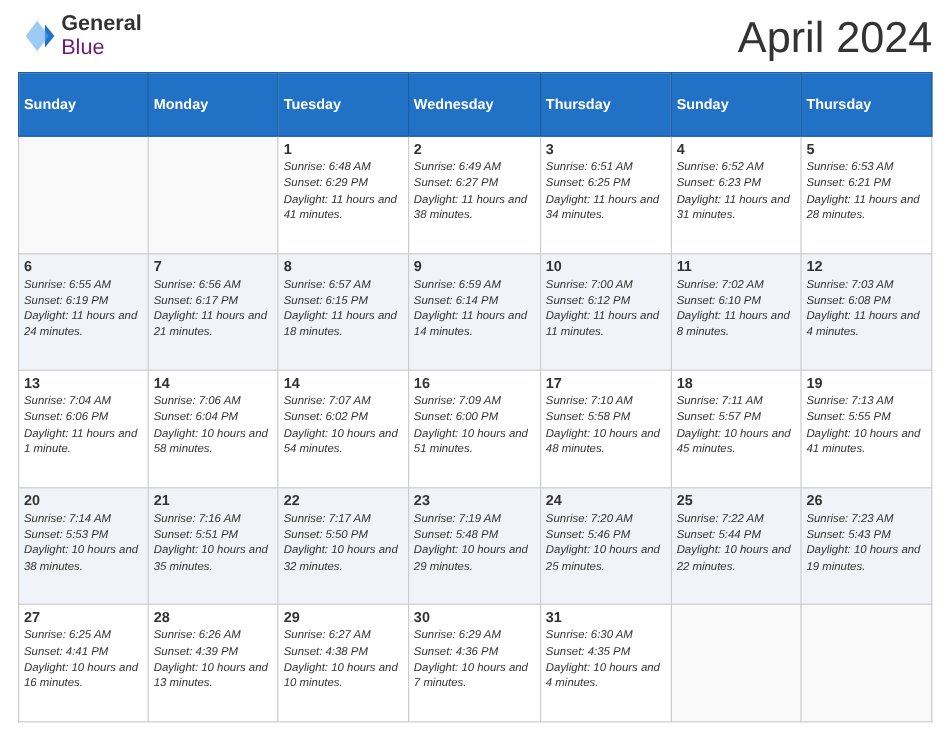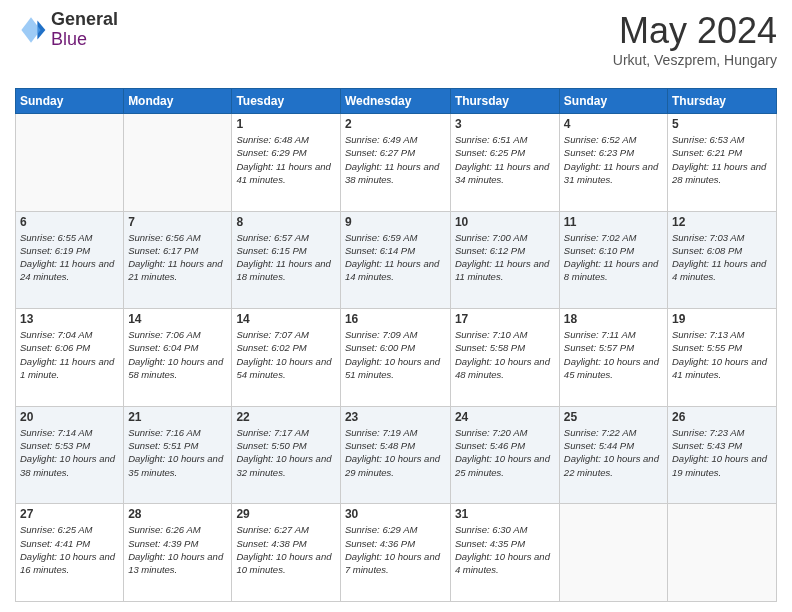--- a/index.html
+++ b/index.html
@@ -14,21 +14,21 @@
       width: 792px;
       height: 612px;
       padding: 10px 15px;
       display: flex;
       flex-direction: column;
     }
     .header {
       display: flex;
       justify-content: space-between;
       align-items: flex-start;
-      margin-bottom: 20px;
+      margin-bottom: 8px;
     }
     .logo {
       display: flex;
       align-items: center;
       gap: 4px;
     }
     .logo-text {
       display: flex;
       flex-direction: column;
       line-height: 1.1;
@@ -62,21 +62,21 @@
     .calendar {
       border-collapse: collapse;
       width: 100%;
       flex: 1;
     }
     .calendar th {
       background: #2171c7;
       color: #fff;
       font-size: 12px;
       font-weight: bold;
-      padding: 5px 4px;
+      padding: 19px 4px;
       text-align: left;
       border: 1px solid #1a5fa0;
     }
     .calendar td {
       border: 1px solid #ccc;
       vertical-align: top;
       padding: 3px 4px;
       width: 113px;
       font-size: 9.5px;
       color: #333;
@@ -116,22 +116,21 @@
       <svg class="logo-icon" viewBox="0 0 40 40">
         <polygon points="28,8 38,20 28,32" fill="#2171c7"></polygon>
         <polygon points="20,4 32,20 20,36 8,20" fill="#5ca8f0" opacity="0.6"></polygon>
       </svg>
       <div class="logo-text">
         <span class="logo-general">General</span>
         <span class="logo-blue">Blue</span>
       </div>
     </div>
     <div class="title-block">
-      <div class="month-title">May 2024</div>
-      <div class="subtitle">Urkut, Veszprem, Hungary</div>
+      <div class="month-title">April 2024</div>
     </div>
   </div>
 
   <table class="calendar">
     <thead>
       <tr>
           <th>Sunday</th>
           <th>Monday</th>
           <th>Tuesday</th>
           <th>Wednesday</th>

